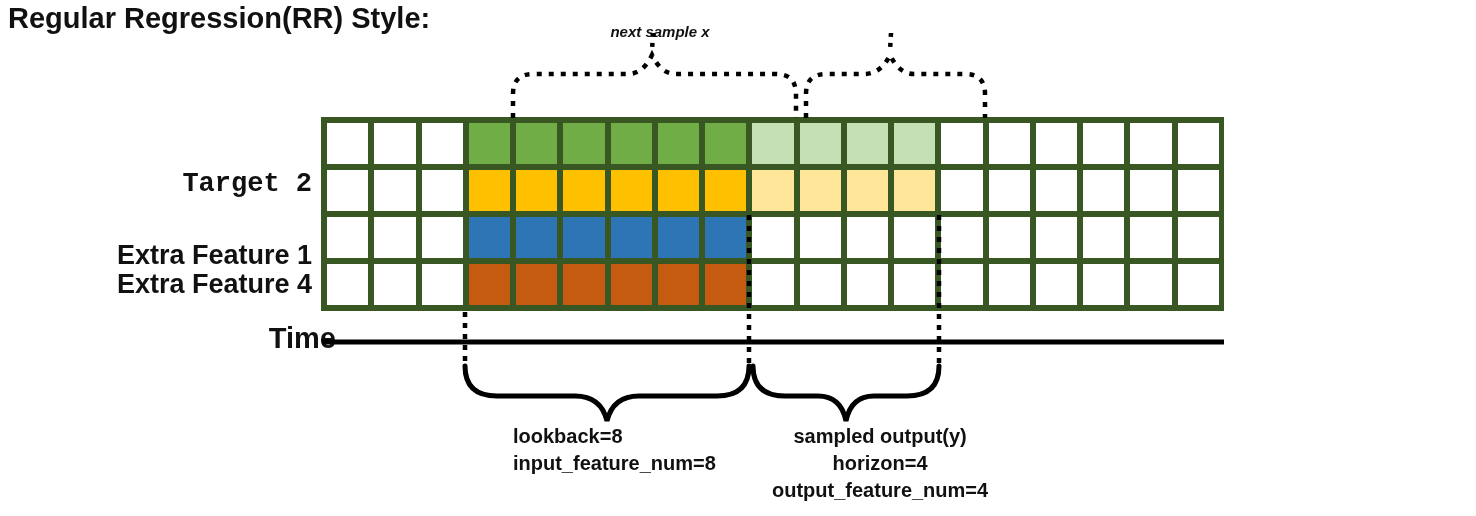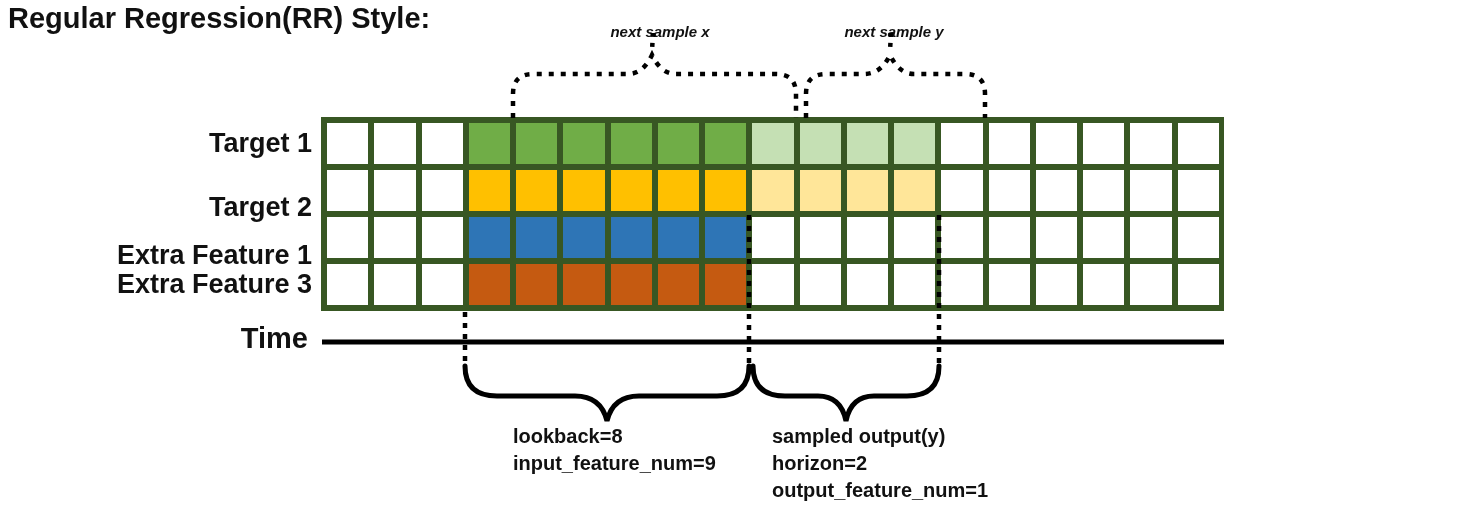--- a/index.html
+++ b/index.html
@@ -22,39 +22,38 @@
     display:grid; grid-template-columns:repeat(24,1fr);
     grid-template-rows:repeat(4,1fr); gap:6px;
   }
   .cell { background:#ffffff; }
   .next-label {
     position:absolute; top:3px; width:260px; text-align:center;
     font-size:15px; font-weight:bold; font-style:italic; white-space:nowrap;margin-top:20px;
   }
   .time-label {
     position:absolute; left:0px; top:322px; width:308px; text-align:right;
-    font-size:29px; font-weight:bold;
+    font-size:29px; font-weight:bold;padding-left:28px;
   }
   .note {
     position:absolute; top:423px; font-size:20px; font-weight:600;
     line-height:27px; white-space:nowrap;
   }
   .overlay { position:absolute; left:0; top:0; }
 </style>
 </head>
 <body>
 
 <div class="canvas">
 
   <div class="title">Regular Regression(RR) Style:</div>
 
-  <div class="row-label" style="top:120px;">Target 1</div>
-  <div class="row-label" style="top:184px;">Target 2</div>
+  <div class="row-label" style="top:161px;font-family:Liberation Mono, monospace;">Target 2</div>
   <div class="row-label" style="top:214px;margin-top:18px;">Extra Feature 1</div>
-  <div class="row-label" style="top:261px;">Extra Feature 3</div>
+  <div class="row-label" style="top:261px;">Extra Feature 4</div>
 
   <div class="grid" id="grid" style="background: rgb(56, 87, 35);">
       <div class="cell"></div>
       <div class="cell"></div>
       <div class="cell"></div>
       <div class="cell" style="background: rgb(112, 173, 71);"></div>
       <div class="cell" style="background: rgb(112, 173, 71);"></div>
       <div class="cell" style="background: rgb(112, 173, 71);"></div>
       <div class="cell" style="background: rgb(112, 173, 71);"></div>
       <div class="cell" style="background: rgb(112, 173, 71);"></div>
@@ -142,21 +141,20 @@
       <div class="cell"></div>
       <div class="cell"></div>
       <div class="cell"></div>
       <div class="cell"></div>
       <div class="cell"></div>
       <div class="cell"></div>
       <div class="cell"></div>
     </div>
 
   <div class="next-label" style="left:530px;">next sample x</div>
-  <div class="next-label" style="left:764px;">next sample y</div>
 
   <div class="time-label">Time</div>
 
   <svg class="overlay" width="1476" height="516" viewBox="0 0 1476 516">
 
     <path d="M 513 118 L 513 94 Q 513 74 533 74 L 628 74 Q 643 74 652 55 Q 661 74 676 74 L 776 74 Q 796 74 796 94 L 796 118" fill="none" stroke="#000" stroke-width="4.5" stroke-dasharray="5 7"></path>
     <path d="M 653 33 L 652 51" fill="none" stroke="#000" stroke-width="4.5" stroke-dasharray="4 6"></path>
 
     <path d="M 806 118 L 806 94 Q 806 74 826 74 L 864 74 Q 881 74 890 55 Q 899 74 914 74 L 965 74 Q 985 74 985 94 L 985 118" fill="none" stroke="#000" stroke-width="4.5" stroke-dasharray="5 7"></path>
     <path d="M 891 33 L 890 51" fill="none" stroke="#000" stroke-width="4.5" stroke-dasharray="4 6"></path>
@@ -168,21 +166,21 @@
     <line x1="322" y1="342" x2="1450" y2="342" stroke="#000" stroke-width="5"></line>
     <polygon points="1446,331 1446,353 1471,342" fill="#000"></polygon>
 
     <path d="M 465 366 Q 465 396 497 396 L 575 396 Q 601 396 607 421 Q 613 396 639 396 L 717 396 Q 749 396 749 366" fill="none" stroke="#000" stroke-width="5" stroke-linecap="round"></path>
 
     <path d="M 753 366 Q 753 396 785 396 L 818 396 Q 841 396 846 421 Q 851 396 874 396 L 907 396 Q 939 396 939 366" fill="none" stroke="#000" stroke-width="5" stroke-linecap="round"></path>
   </svg>
 
   <div class="note" style="left:513px;">
     <div>lookback=8</div>
-    <div>input_feature_num=9</div>
+    <div>input_feature_num=8</div>
   </div>
-  <div class="note" style="left:772px;">
+  <div class="note" style="left:772px;text-align:center;">
     <div>sampled output(y)</div>
-    <div>horizon=2</div>
-    <div>output_feature_num=1</div>
+    <div>horizon=4</div>
+    <div>output_feature_num=4</div>
   </div>
 
 </div>
 
 </body></html>

